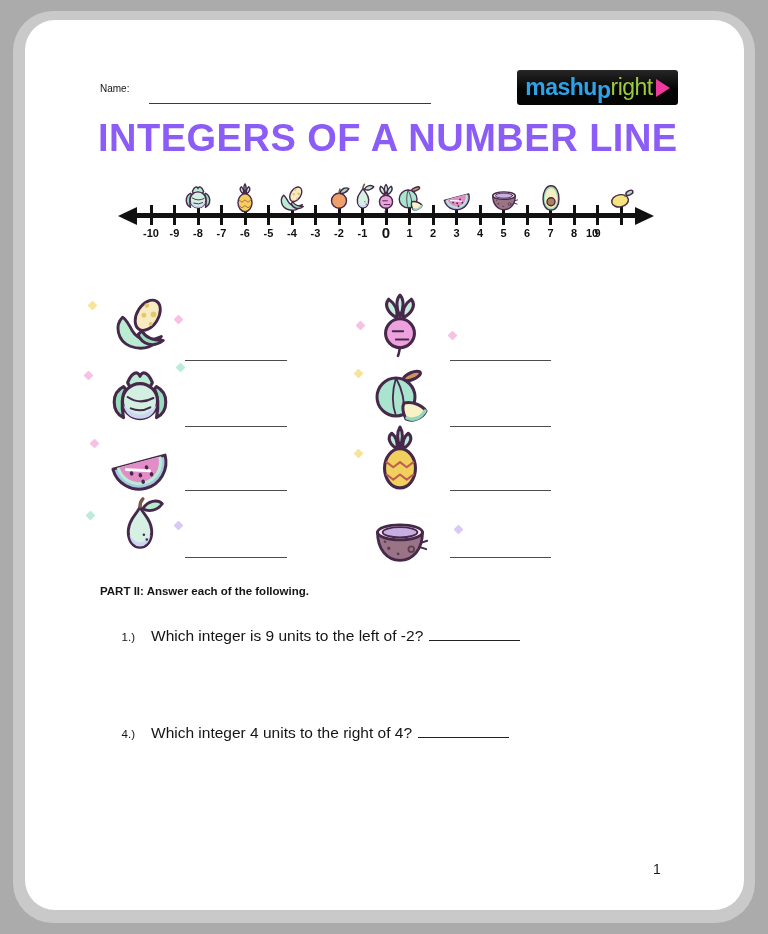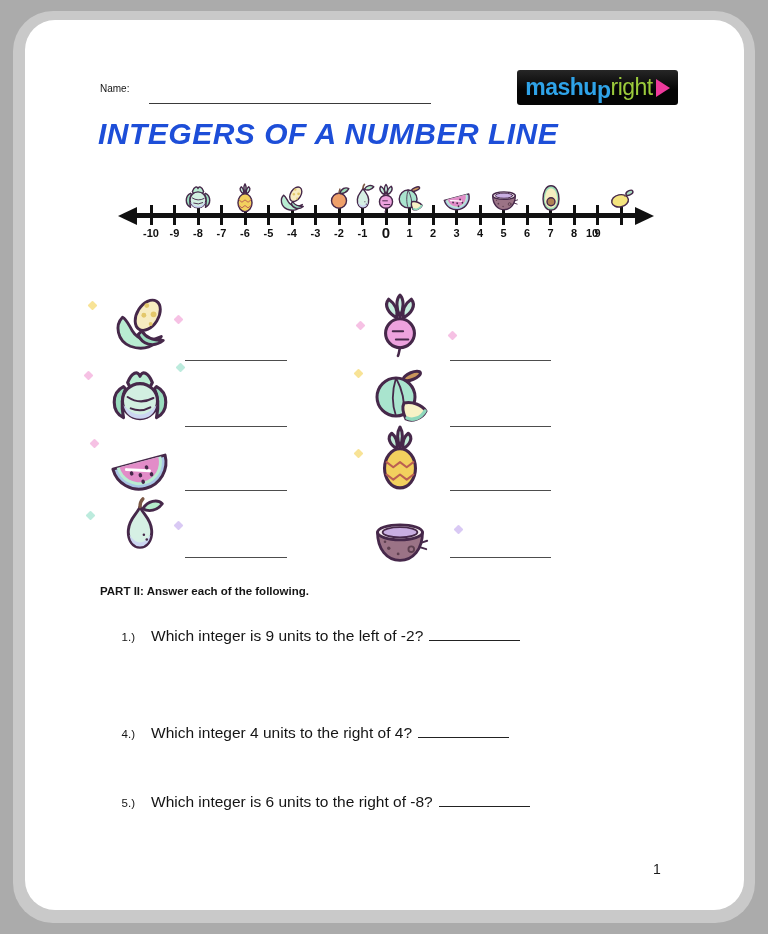--- a/index.html
+++ b/index.html
@@ -10,21 +10,21 @@
   .defs { position:absolute; width:0; height:0; }
 
   
   .name-label { position:absolute; left:75px; top:63px; font-size:10px; color:#151515; }
   .name-line { position:absolute; left:124px; top:83px; width:282px; border-top:1.5px solid #3a3a3a; }
   .logo { position:absolute; left:492px; top:50px; width:161px; height:35px; background:linear-gradient(#262626,#050505 55%); border-radius:3px; display:flex; align-items:center; justify-content:center; }
   .lg-blue { color:#2fa3e8; font-weight:bold; font-size:23px; letter-spacing:-0.5px; }
   .lg-p { display:inline-block; transform:translateY(3px); }
   .lg-green { color:#9ccb3c; font-size:23px; letter-spacing:-0.5px; }
   .lg-tri { width:0; height:0; border-top:9px solid transparent; border-bottom:9px solid transparent; border-left:14px solid #ee3a9c; margin-left:3px; }
-  .title { position:absolute; left:73px; top:97px; font-size:30px; font-weight:bold; font-style:italic; letter-spacing:0.5px; color:#1d4ed8; white-space:nowrap; }
+  .title { position:absolute; left:73px; top:97px; font-size:38px; font-weight:bold; letter-spacing:0.5px; color:#8b5cf6; white-space:nowrap; }
 
   
   .nl-bar { position:absolute; left:104px; top:193px; width:514px; height:4.5px; background:#111; }
   .nl-arrow { position:absolute; width:0; height:0; border-top:9px solid transparent; border-bottom:9px solid transparent; top:186.5px; }
   .nl-arrow.left  { left:93px;  border-right:19px solid #111; }
   .nl-arrow.right { left:610px; border-left:19px solid #111; }
   .nl-tick { position:absolute; top:185px; width:3px; height:20px; background:#111; }
   .nl-lab { position:absolute; top:207px; width:30px; text-align:center; font-size:11px; font-weight:bold; color:#111; }
   .nl-lab.zero { top:204px; font-size:15px; }
   .nl-ic { position:absolute; top:163px; width:30px; height:30px; }
@@ -317,19 +317,16 @@
   <i class="sp" style="left:430px;top:506px;background:#c9b2ef"></i>
 
   <p class="p2-head">PART II: Answer each of the following.</p>
 
   <div class="q-row" style="top:606px">
     <span class="q-num">1.)</span><span class="q-text">Which integer is 9 units to the left of -2?</span><span class="q-blank"></span>
   </div>
   <div class="q-row" style="top:703px">
     <span class="q-num">4.)</span><span class="q-text">Which integer 4 units to the right of 4?</span><span class="q-blank"></span>
   </div>
-  <div class="q-row" style="top:772px">
-    <span class="q-num">5.)</span><span class="q-text">Which integer is 6 units to the right of -8?</span><span class="q-blank"></span>
-  </div>
 
   <div class="pagenum">1</div>
 
 </div>
 
 </body></html>

